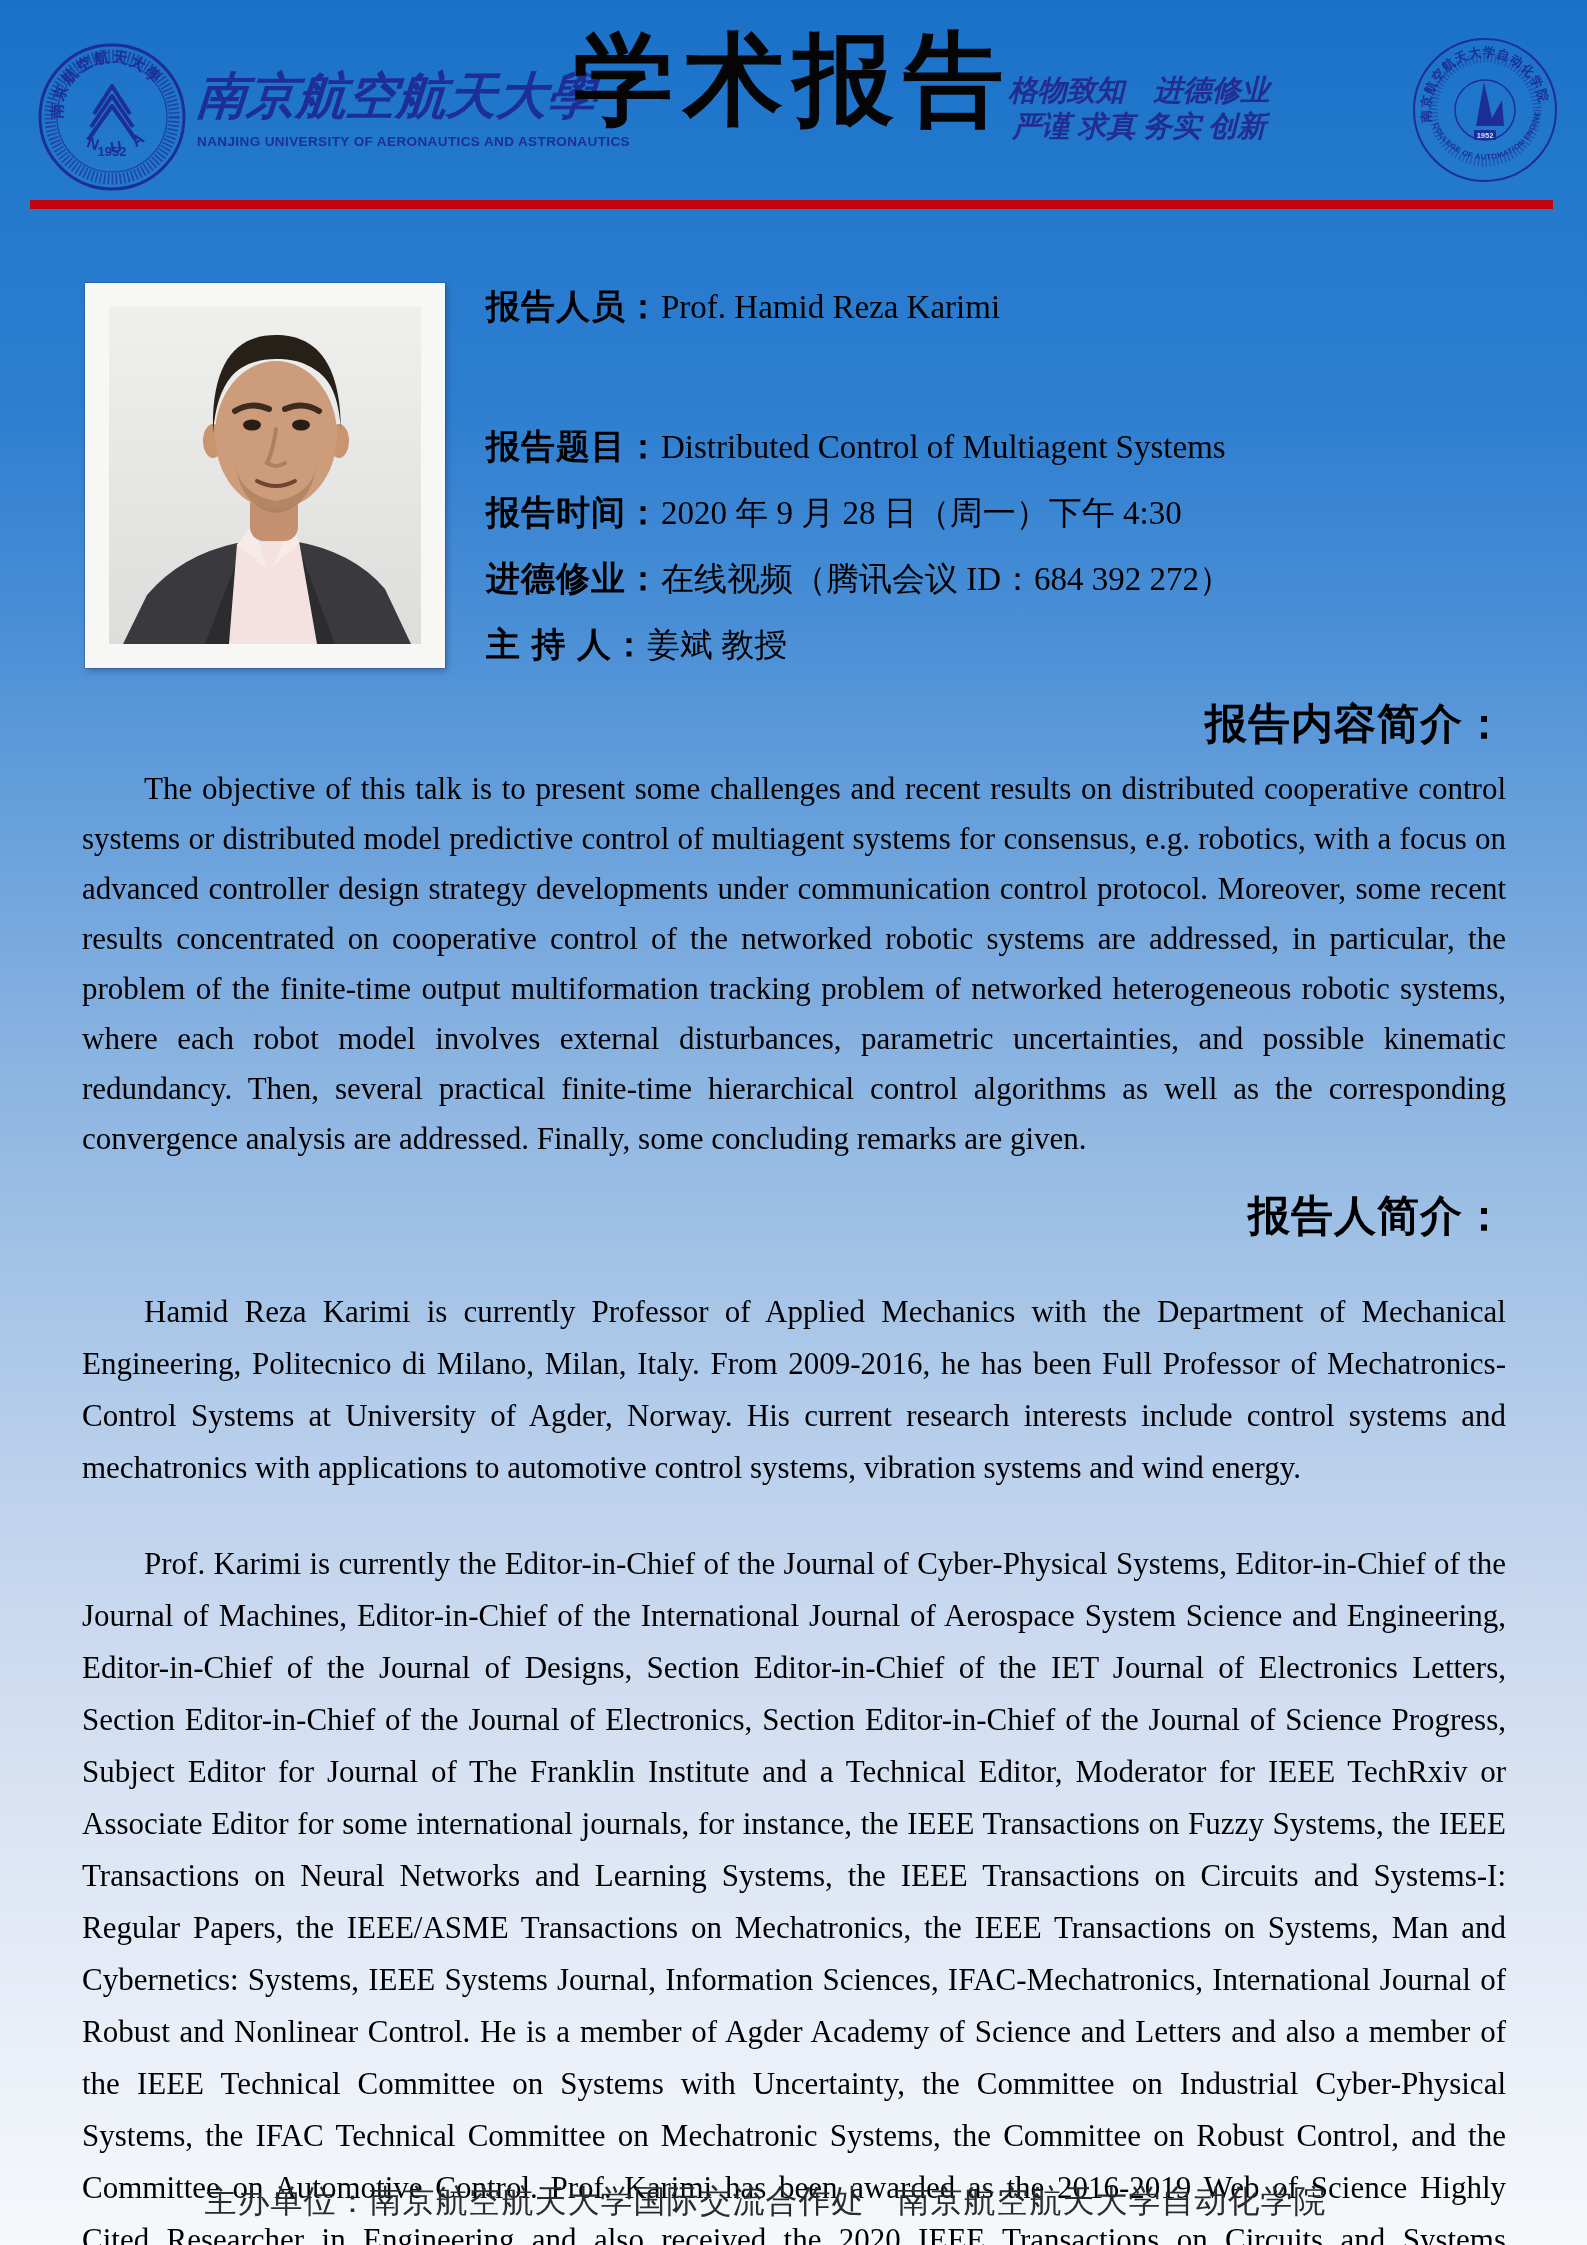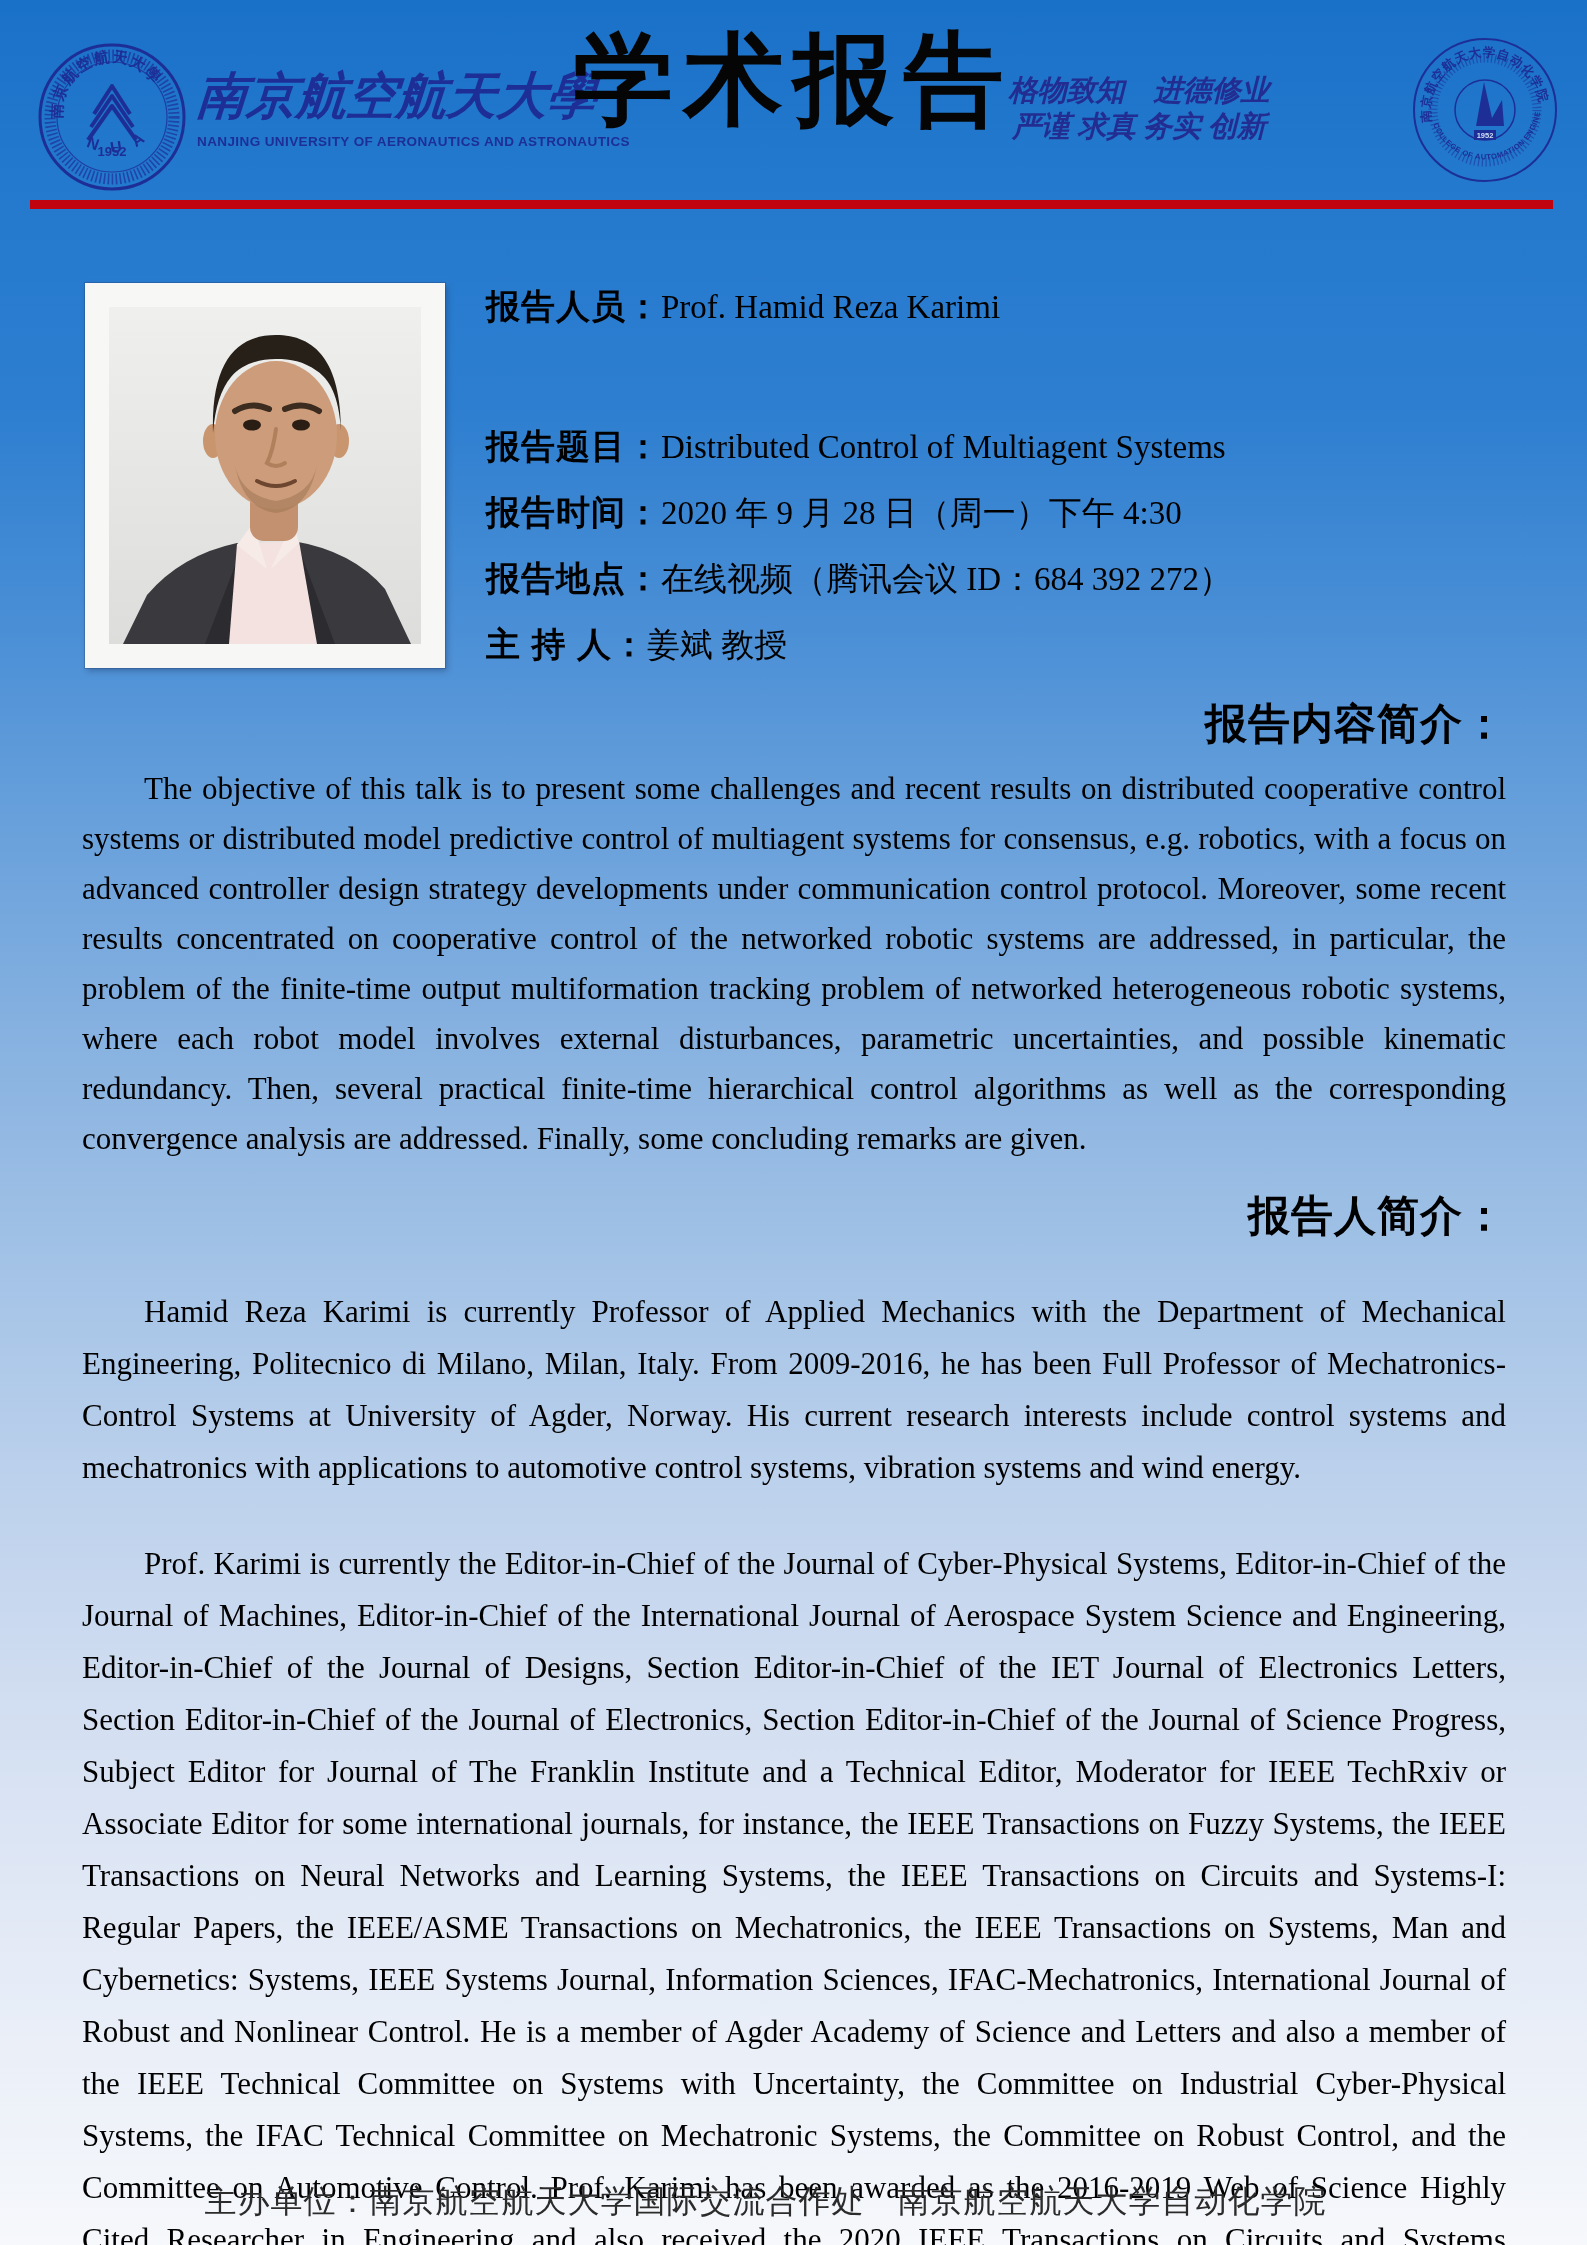--- a/index.html
+++ b/index.html
@@ -191,21 +191,21 @@
   <div class="drow row-speaker">
     <span class="dlabel">报告人员：</span><span class="dvalue">Prof. Hamid Reza Karimi</span>
   </div>
   <div class="drow row-title">
     <span class="dlabel">报告题目：</span><span class="dvalue">Distributed Control of Multiagent Systems</span>
   </div>
   <div class="drow row-time">
     <span class="dlabel">报告时间：</span><span class="dvalue">2020 年 9 月 28 日（周一）下午 4:30</span>
   </div>
   <div class="drow row-loc">
-    <span class="dlabel">报告地点：</span><span class="dvalue">在线视频（腾讯会议 ID：684 392 272）</span>
+    <span class="dlabel">进德修业：</span><span class="dvalue">在线视频（腾讯会议 ID：684 392 272）</span>
   </div>
   <div class="drow row-host">
     <span class="dlabel">主 持 人：</span><span class="dvalue">姜斌 教授</span>
   </div>
 
   <div class="content">
     <h2>报告内容简介：</h2>
     <p>The objective of this talk is to present some challenges and recent results on distributed cooperative control systems or distributed model predictive control of multiagent systems for consensus, e.g. robotics, with a focus on advanced controller design strategy developments under communication control protocol. Moreover, some recent results concentrated on cooperative control of the networked robotic systems are addressed, in particular, the problem of the finite-time output multiformation tracking problem of networked heterogeneous robotic systems, where each robot model involves external disturbances, parametric uncertainties, and possible kinematic redundancy. Then, several practical finite-time hierarchical control algorithms as well as the corresponding convergence analysis are addressed. Finally, some concluding remarks are given.</p>
 
     <h2 class="bio-h">报告人简介：</h2>

